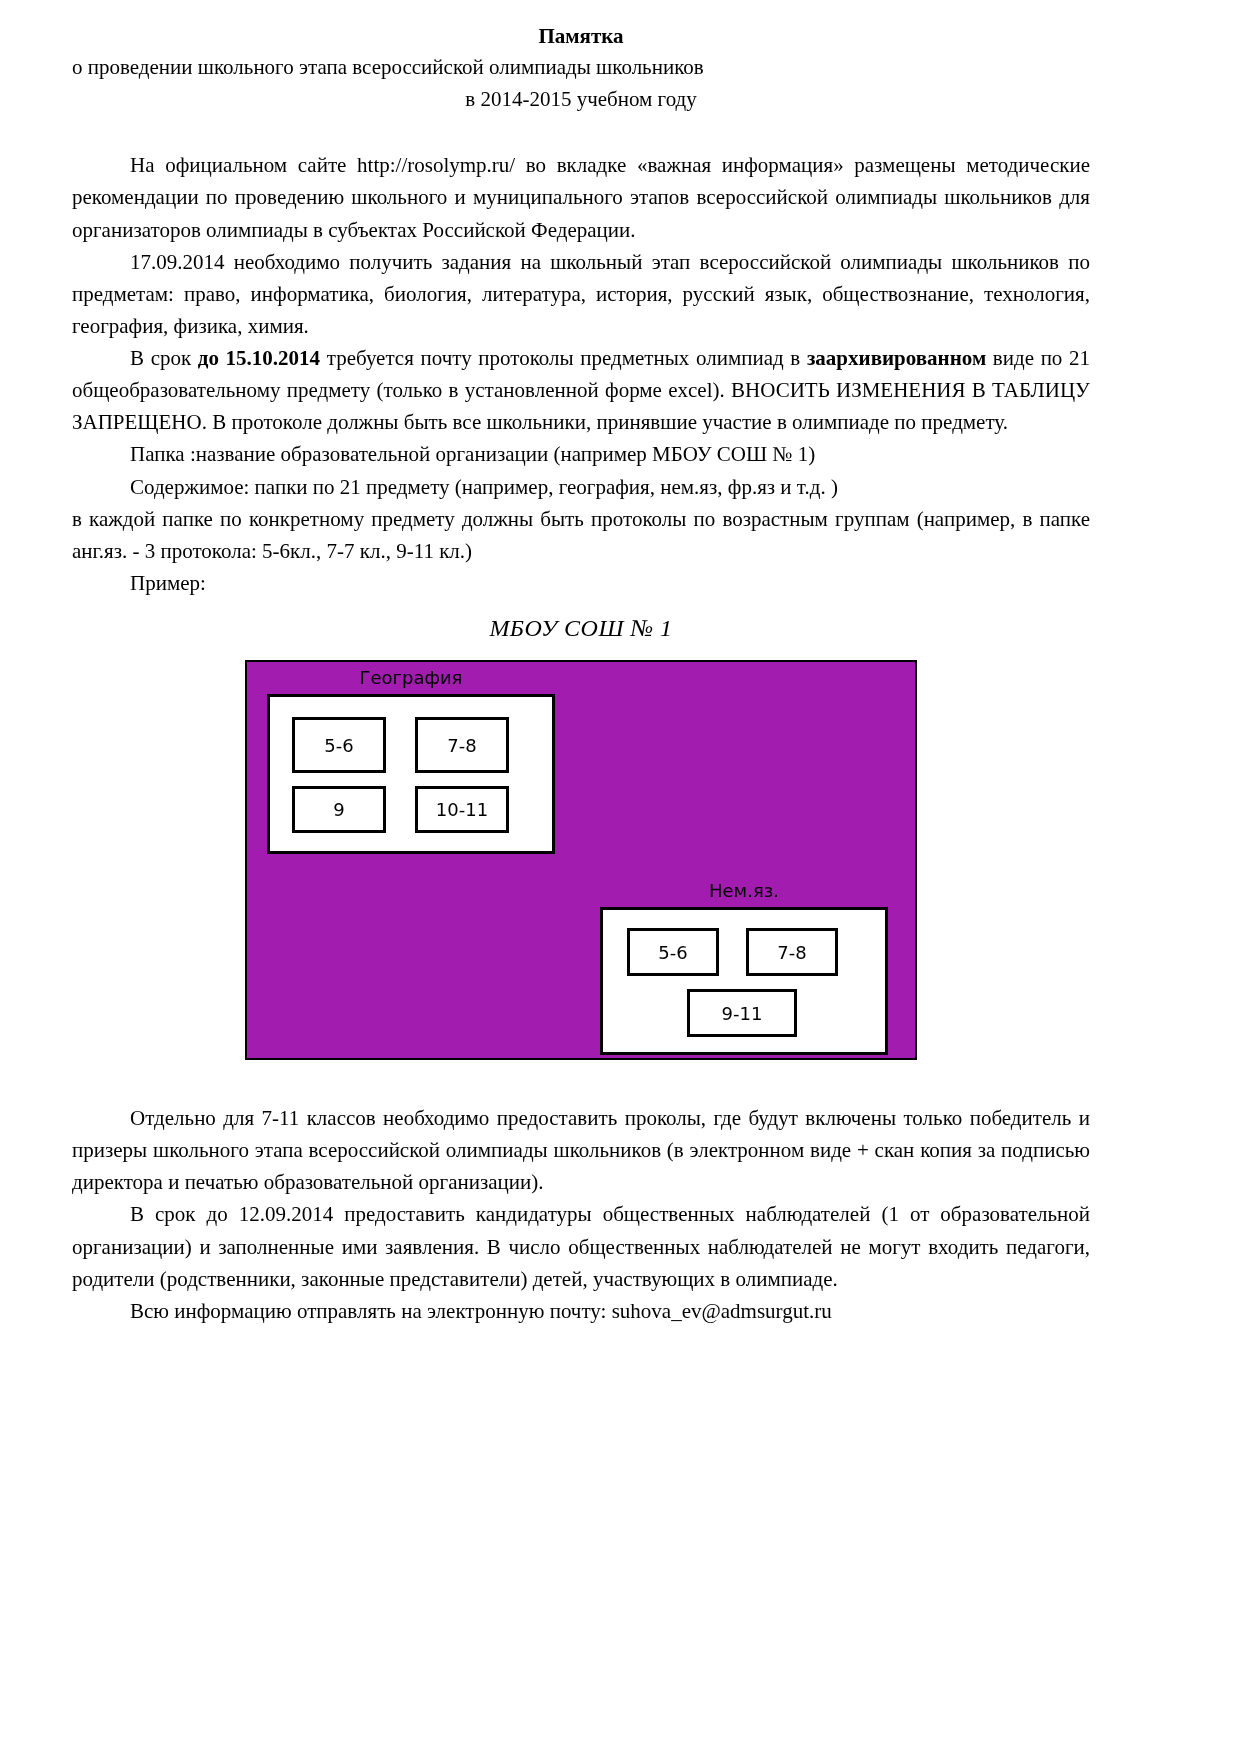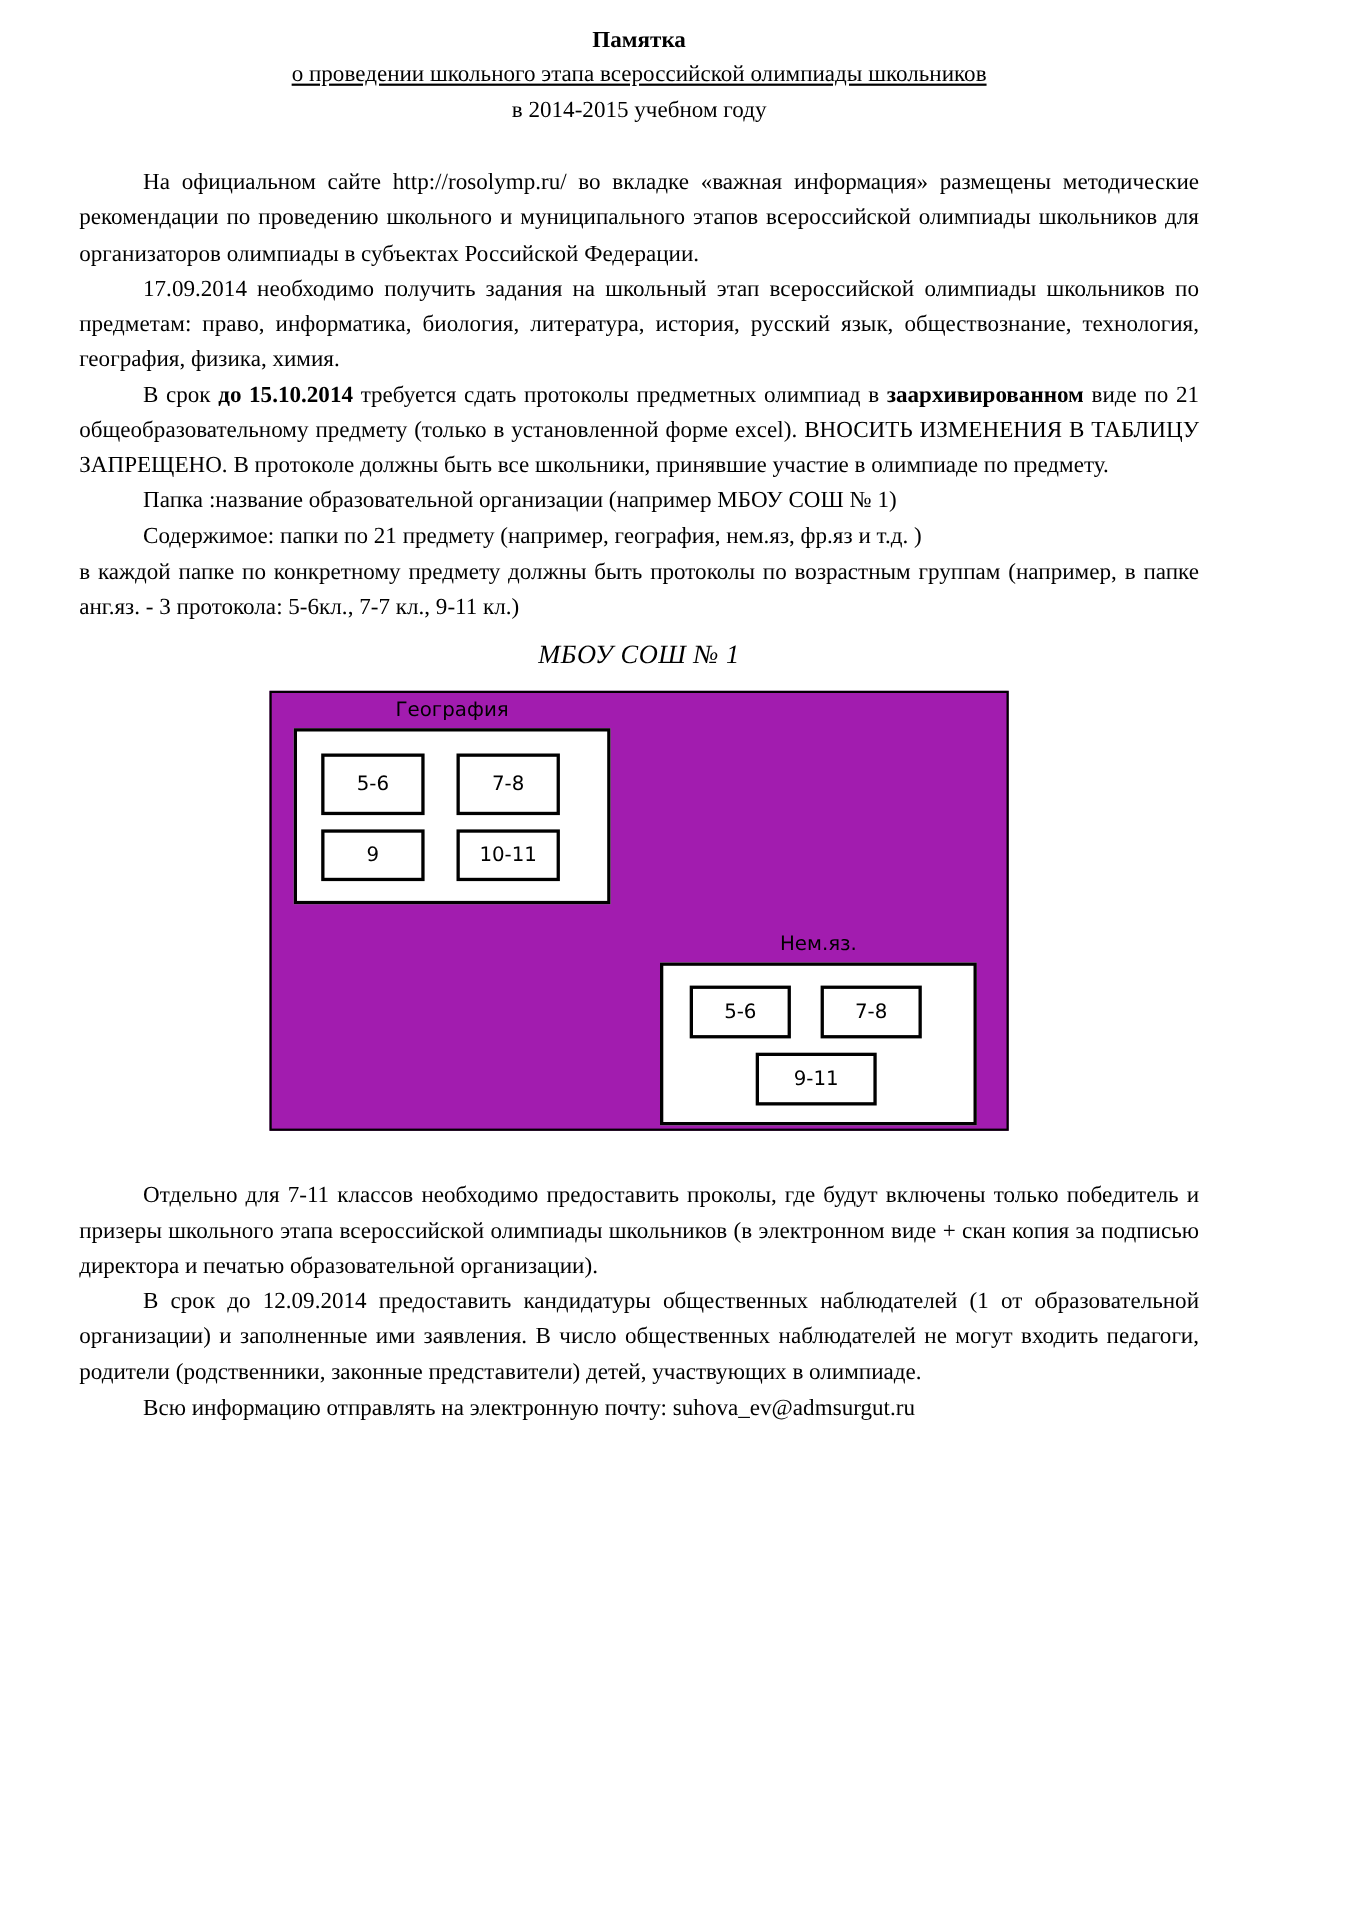--- a/index.html
+++ b/index.html
@@ -25,25 +25,24 @@
 
   
   .doc-title {
     text-align: center;
     font-weight: bold;
     font-size: 21px;
     line-height: 1.35;
     margin: 0;
   }
   .doc-subtitle {
-    text-align: center;
+    text-align: left;
     font-size: 21px;
     line-height: 1.5;
     margin: 2px 0 0 0;
-    text-decoration: underline;
   }
   .doc-subtitle-2 {
     text-align: center;
     font-size: 21px;
     line-height: 1.5;
     margin: 0;
   }
 
   
   .body-block {
@@ -152,28 +151,29 @@
   <h1 class="doc-title">Памятка</h1>
   <div class="doc-subtitle">о проведении школьного этапа всероссийской олимпиады школьников</div>
   <div class="doc-subtitle-2">в 2014-2015 учебном году</div>
 
   <div class="body-block">
 
     <p class="para">На официальном сайте http://rosolymp.ru/ во вкладке «важная информация» размещены методические рекомендации по проведению школьного и муниципального этапов всероссийской олимпиады школьников для организаторов олимпиады в субъектах Российской Федерации.</p>
 
     <p class="para">17.09.2014 необходимо получить задания на школьный этап всероссийской олимпиады школьников по предметам: право, информатика, биология, литература, история, русский язык, обществознание, технология, география, физика, химия.</p>
 
-    <p class="para"><span>В срок </span><b class="bold">до 15.10.2014</b><span> требуется сдать протоколы предметных олимпиад в </span><b class="bold">заархивированном</b><span> виде по 21 общеобразовательному предмету (только в установленной форме excel). ВНОСИТЬ ИЗМЕНЕНИЯ В ТАБЛИЦУ ЗАПРЕЩЕНО. В протоколе должны быть все школьники, принявшие участие в олимпиаде по предмету.</span></p>
+    <p class="para"><span>В срок </span><b class="bold">до 15.10.2014</b><span> требуется почту протоколы предметных олимпиад в </span><b class="bold">заархивированном</b><span> виде по 21 общеобразовательному предмету (только в установленной форме excel). ВНОСИТЬ ИЗМЕНЕНИЯ В ТАБЛИЦУ ЗАПРЕЩЕНО. В протоколе должны быть все школьники, принявшие участие в олимпиаде по предмету.</span></p>
 
     <p class="para">Папка :название образовательной организации (например МБОУ СОШ № 1)</p>
 
     <p class="para">Содержимое: папки по 21 предмету (например, география, нем.яз, фр.яз и т.д. )</p>
 
     <p class="para noindent">в каждой папке по конкретному предмету должны быть протоколы по возрастным группам (например, в папке анг.яз. - 3 протокола: 5-6кл., 7-7 кл., 9-11 кл.)</p>
 
+    <p class="example-line">Пример:</p>
   </div>
 
   <div class="school-title">МБОУ СОШ № 1</div>
 
   <div class="diagram-wrap">
     <div class="outer-box">
 
       <div class="subject-group" id="group-geography">
         <div class="group-title">География</div>
         <div class="grade-box" style="left:22px; top:20px; width:94px; height:56px;">5-6</div>

